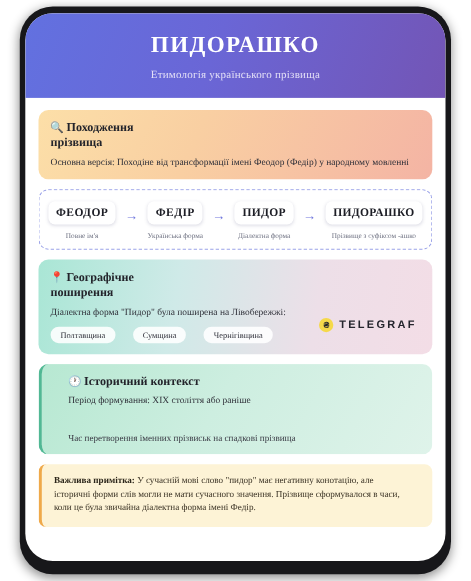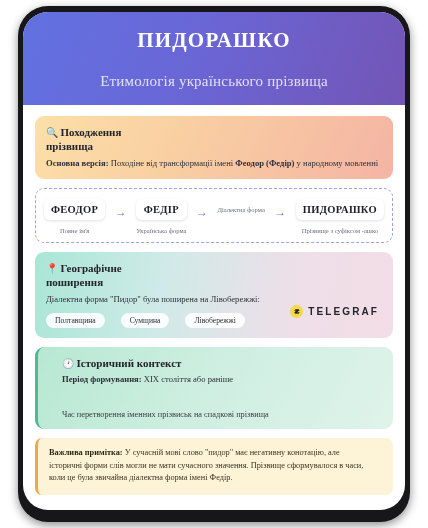--- a/index.html
+++ b/index.html
@@ -41,22 +41,22 @@
   }
   .header h1 {
     color: #ffffff;
     font-size: 21px;
     font-weight: 700;
     letter-spacing: 1.2px;
     line-height: 1.1;
   }
   .header .subtitle {
     color: #e3dff6;
-    font-size: 15px;
-    margin-top: 21px;
+    font-size: 10px;
+    margin-top: 11px;
     letter-spacing: .2px;
   }
 
   
   .content { padding: 11px 12px 10px 12px; }
 
   .card {
     border-radius: 9px;
     padding: 9px 11px 10px 11px;
     margin-bottom: 9px;
@@ -65,21 +65,21 @@
   .card-title {
     font-size: 11px;
     font-weight: 700;
     color: #23242b;
     line-height: 1.3;
     margin-bottom: 3px;
     max-width: 120px;
   }
   .card-title .ic { margin-right: 2px; font-size: 10px; }
   .card-body { font-size: 8.6px; color: #2e2f38; line-height: 1.45; }
-  .card-body b { font-weight: 700; }
+  .card-body b { font-weight: 400; }
 
   
   .card-origin {
     background: linear-gradient(115deg, #fcdfa8 0%, #f9cfa2 40%, #f4b4a4 100%);
   }
 
   
   .flow {
     border: 1.6px dashed #9aa2e8;
     border-radius: 9px;
@@ -201,38 +201,39 @@
           <div class="flow-box">ФЕОДОР</div>
           <div class="flow-caption">Повне ім'я</div>
         </div>
         <div class="flow-arrow">→</div>
         <div class="flow-step">
           <div class="flow-box">ФЕДІР</div>
           <div class="flow-caption">Українська форма</div>
         </div>
         <div class="flow-arrow">→</div>
         <div class="flow-step">
+          <div class="flow-box">ПИДОР</div>
           <div class="flow-caption">Діалектна форма</div>
         </div>
         <div class="flow-arrow">→</div>
         <div class="flow-step">
           <div class="flow-box">ПИДОРАШКО</div>
           <div class="flow-caption">Прізвище з суфіксом -ашко</div>
         </div>
       </div>
 
       <div class="card card-geo">
         <div class="card-title">
           <span class="ic pin">📍</span><span>Географічне поширення</span>
         </div>
         <div class="card-body">Діалектна форма "Пидор" була поширена на Лівобережжі:</div>
         <div class="chips">
           <span class="chip">Полтавщина</span>
           <span class="chip">Сумщина</span>
-          <span class="chip">Лівобережжі</span>
+          <span class="chip">Чернігівщина</span>
         </div>
         <div class="telegraf">
           <span class="tg-mark">₴</span>
           <span class="tg-word">TELEGRAF</span>
         </div>
       </div>
 
       <div class="card card-hist">
         <div class="card-title">
           <span class="ic">🕐</span><span>Історичний контекст</span>

